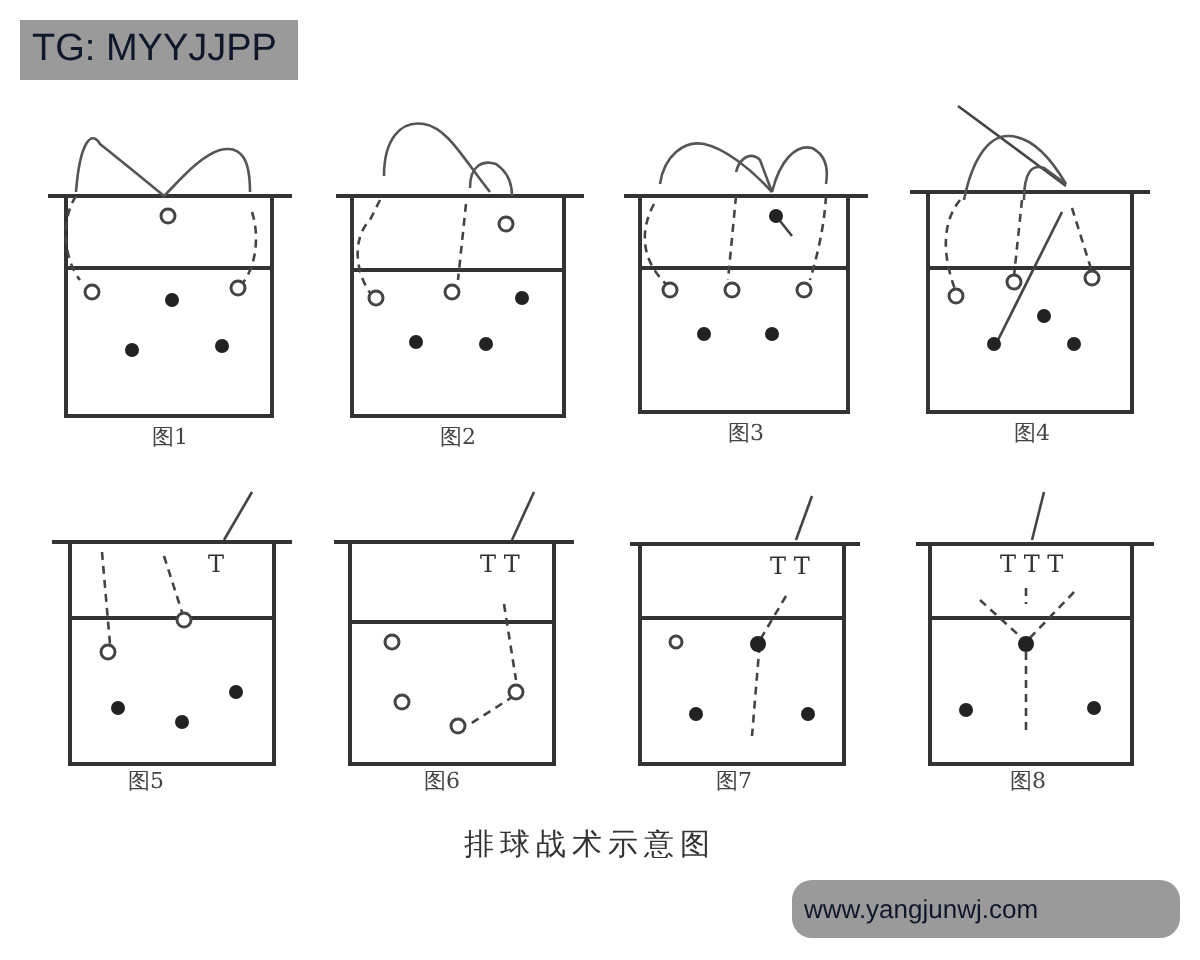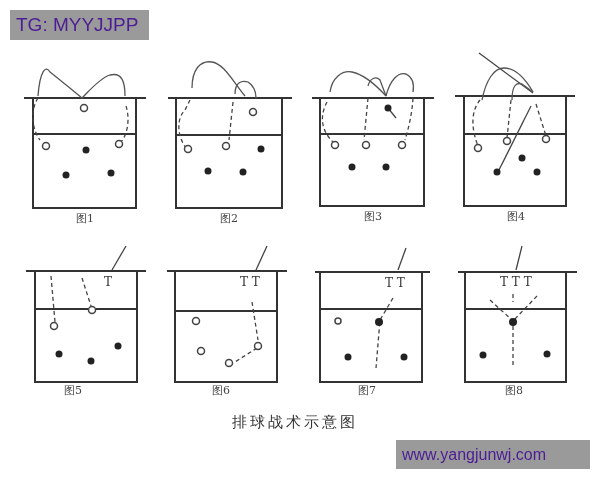--- a/index.html
+++ b/index.html
@@ -1,19 +1,19 @@
 <!DOCTYPE html>
 <html><head>
 <meta charset="utf-8">
 <style>
   html,body{margin:0;padding:0;background:#fff;}
   body{width:600px;height:480px;position:relative;overflow:hidden;font-family:"DejaVu Serif",serif;}
-  .wm{position:absolute;background:#9a9a9a;color:#4c1d95;font-family:"Liberation Sans",sans-serif;}
+  .wm{position:absolute;background:#9a9a9a;color:#0f172a;font-family:"Liberation Sans",sans-serif;}
   .wm-top{left:10px;top:10px;width:139px;height:30px;font-size:19px;line-height:30px;padding-left:6px;box-sizing:border-box;}
-  .wm-bottom{left:396px;top:440px;width:194px;height:29px;font-size:16px;line-height:29px;padding-left:6px;box-sizing:border-box;}
+  .wm-bottom{left:396px;top:440px;width:194px;height:29px;font-size:13px;line-height:29px;padding-left:6px;box-sizing:border-box;border-radius:10px;}
   svg{position:absolute;left:0;top:0;}
   .court{fill:none;stroke:#333;stroke-width:2;}
   .net{stroke:#333;stroke-width:2;}
   .path{fill:none;stroke:#444;stroke-width:1.3;stroke-dasharray:4 3;}
   .arc{fill:none;stroke:#555;stroke-width:1.3;}
   .solid{fill:none;stroke:#444;stroke-width:1.3;}
   .open{fill:#fff;stroke:#444;stroke-width:1.5;}
   .filled{fill:#222;}
   .lbl{font-size:11px;fill:#444;font-family:"DejaVu Serif",serif;}
   .tt{font-size:12px;fill:#333;font-family:"DejaVu Serif",serif;}

